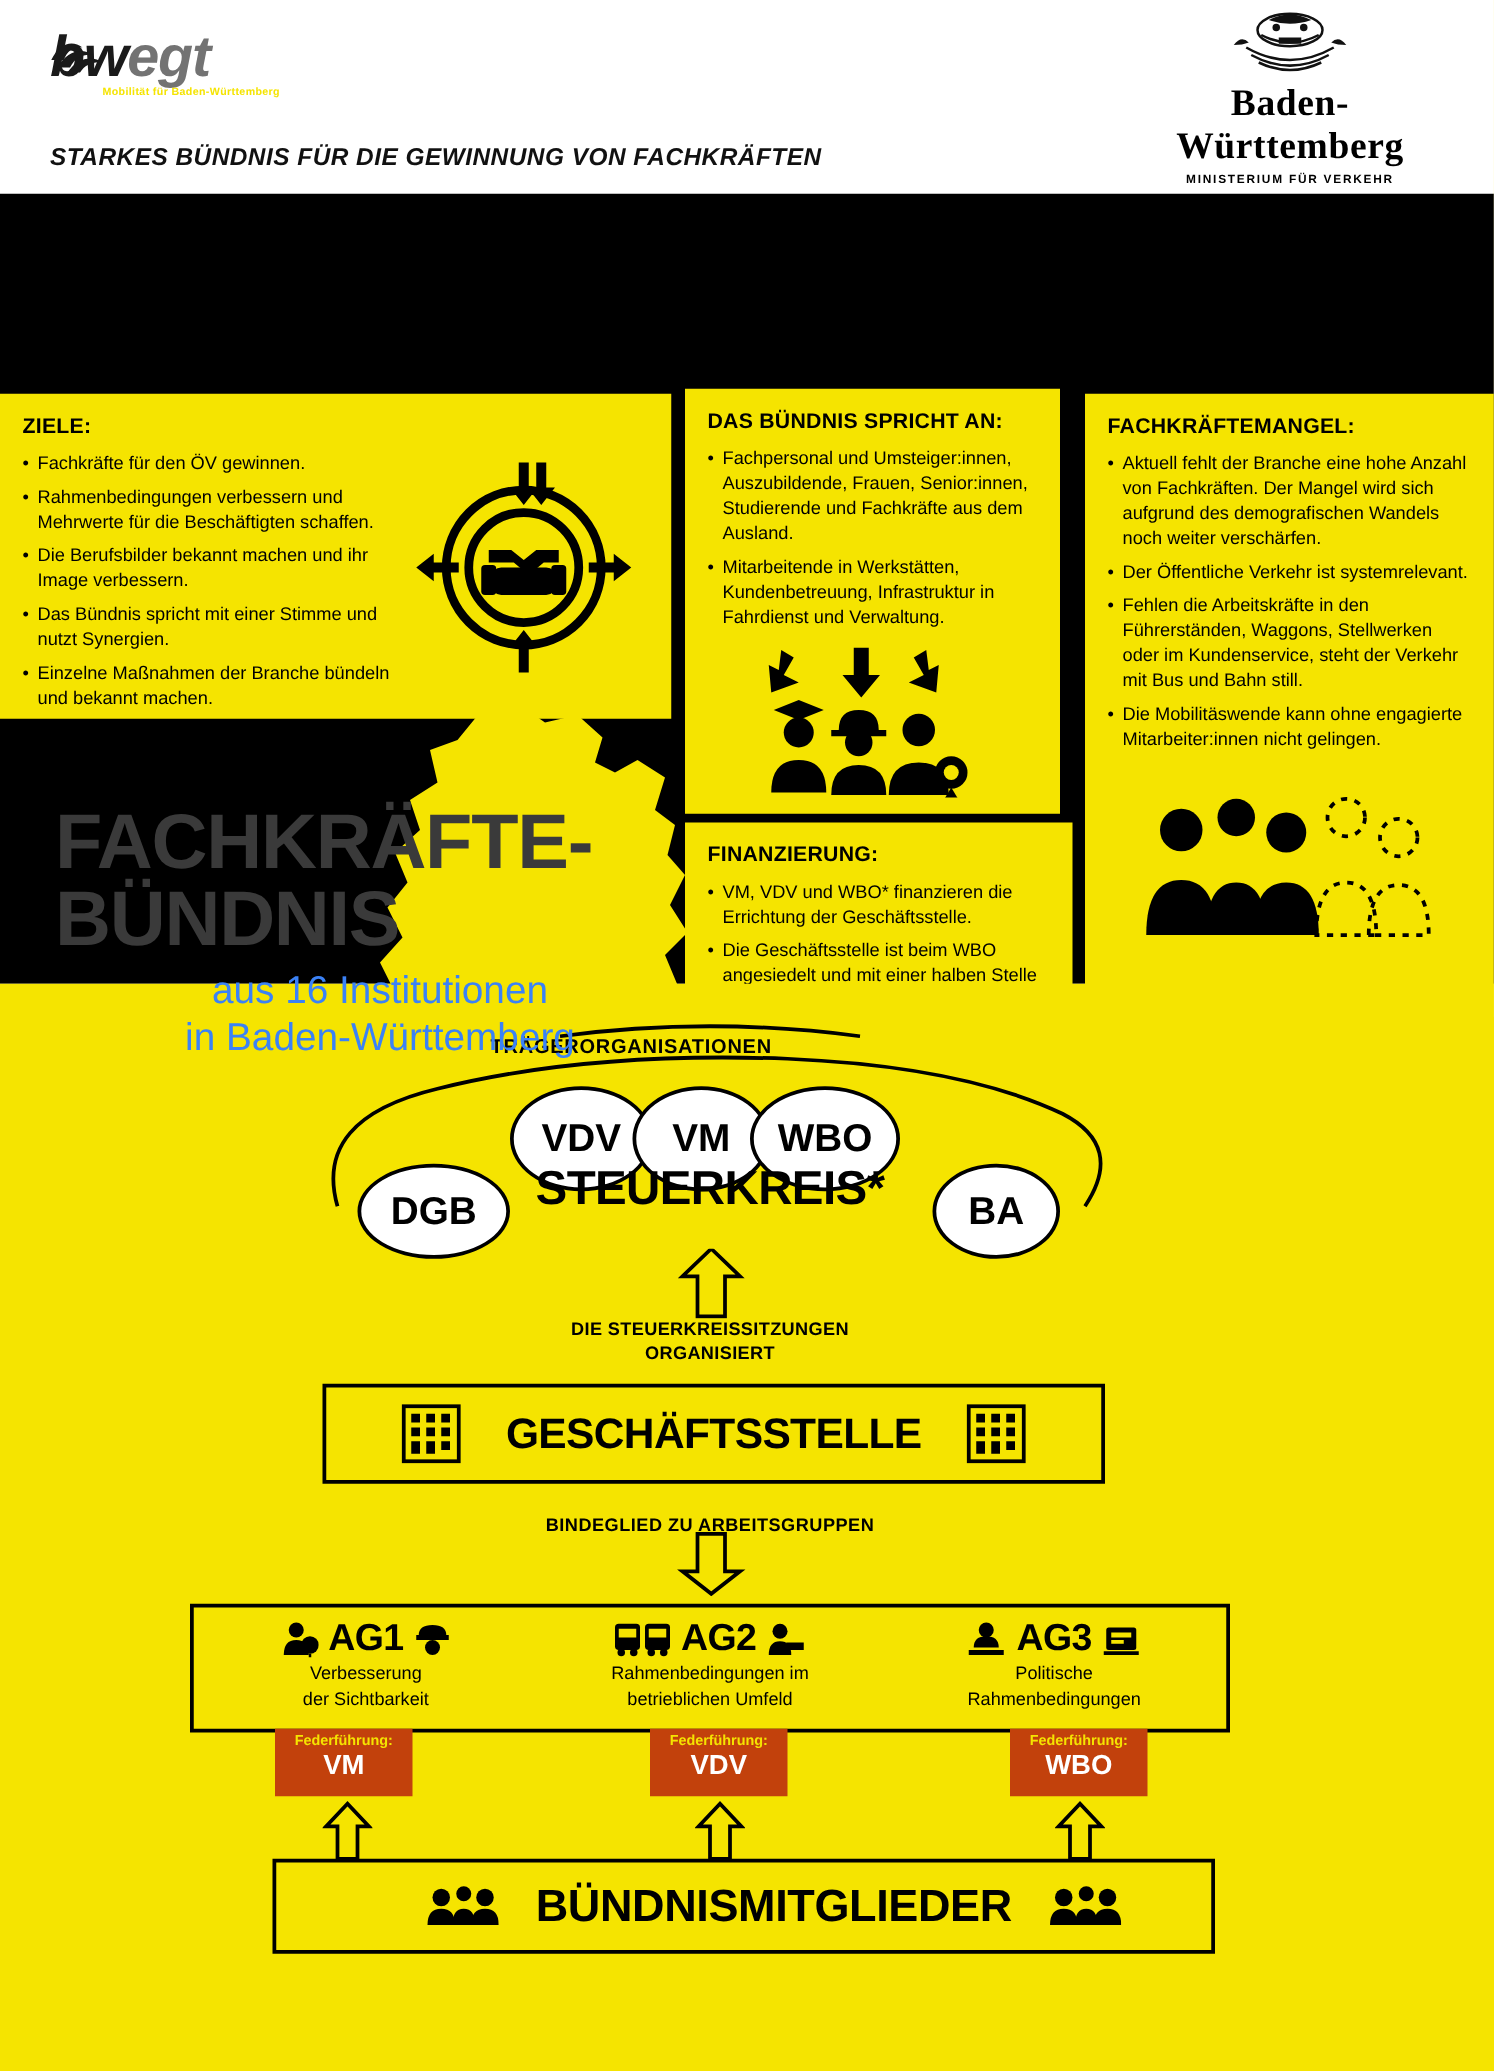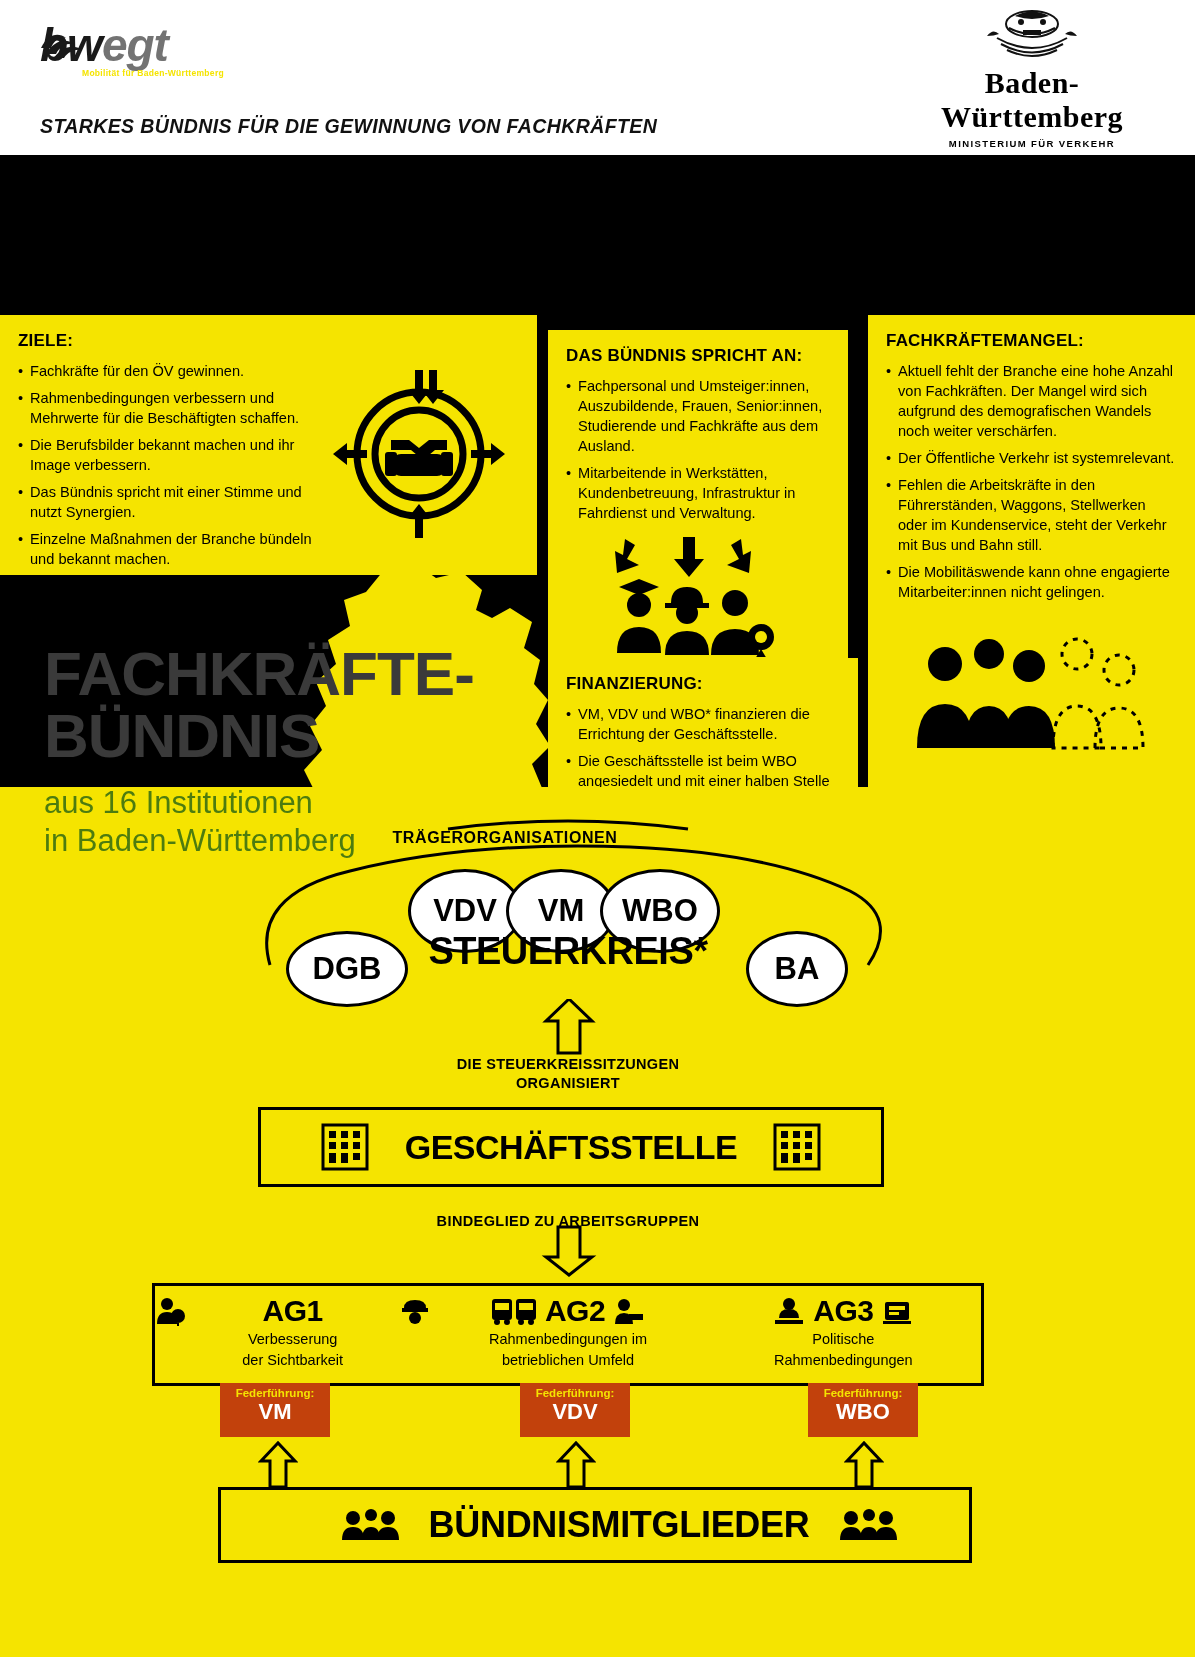--- a/index.html
+++ b/index.html
@@ -38,31 +38,31 @@
 
   
   .band{position:absolute;left:0;top:155px;width:1195px;height:632px;background:#000;}
 
   
   .map{position:absolute;left:296px;top:409px;width:260px;height:375px;}
 
   .bigtitle{position:absolute;left:44px;top:488px;width:520px;color:#3a3a3a;z-index:3;}
   .bigtitle .l1{font-size:62px;font-weight:bold;line-height:62px;letter-spacing:-1px;}
   .bigtitle .l2{font-size:62px;font-weight:bold;line-height:62px;letter-spacing:-1px;}
-  .bigtitle .sub{font-size:31px;line-height:38px;margin-top:17px;color:#4d7c0f;}
+  .bigtitle .sub{font-size:31px;line-height:38px;margin-top:6px;color:#3b82f6;text-align:center;}
 
   
   .card{position:absolute;background:#f5e400;color:#000;box-sizing:border-box;padding:16px 18px;}
   .card h3{font-size:17px;font-weight:bold;margin:0 0 10px 0;letter-spacing:.2px;}
   .card ul{margin:0;padding:0;list-style:none;}
   .card li{font-size:14.6px;line-height:20px;margin-bottom:7px;padding-left:12px;position:relative;}
   .card li:before{content:"•";position:absolute;left:0;top:0;}
 
   #card-ziele{left:0;top:160px;width:537px;height:260px;}
-  #card-anspricht{left:548px;top:175px;width:300px;height:340px;}
+  #card-anspricht{left:548px;top:156px;width:300px;height:340px;}
   #card-finanz{left:548px;top:503px;width:310px;height:282px;}
   #card-mangel{left:868px;top:160px;width:327px;height:625px;}
 
   .icon-area{display:flex;justify-content:center;align-items:center;}
 
   
   .lower{position:absolute;left:0;top:787px;width:1195px;height:870px;background:#f5e400;}
 
   .traeger-label{position:absolute;left:0;top:42px;width:1010px;text-align:center;font-size:16px;font-weight:bold;letter-spacing:.6px;}
 
@@ -343,21 +343,21 @@
     </div>
 
     <div class="binde">BINDEGLIED ZU ARBEITSGRUPPEN</div>
 
     <svg style="position:absolute;left:534px;top:438px;" width="70" height="52">
       <path d="M24 2 v30 h-12 l23 18 l23 -18 h-12 v-30 z" fill="none" stroke="#000" stroke-width="3"></path>
     </svg>
 
     <div class="ag-box">
       <div class="ag-cell">
-        <div style="display:flex;align-items:center;justify-content:space-between;gap:8px;">
+        <div style="display:flex;align-items:center;justify-content:center;gap:8px;">
           <svg width="30" height="30" viewBox="0 0 30 30">
             <circle cx="12" cy="8" r="6" fill="#000"></circle>
             <path d="M2 28 q0 -12 10 -12 q10 0 10 12 z" fill="#000"></path>
             <circle cx="23" cy="20" r="7" fill="#000"></circle>
             <path d="M23 27 v3" stroke="#000" stroke-width="2"></path>
           </svg>
           <span class="ag-head">AG1</span>
           <svg width="30" height="30" viewBox="0 0 30 30">
             <path d="M4 12 q0 -8 11 -8 q11 0 11 8 h-22 z" fill="#000"></path>
             <rect x="2" y="12" width="26" height="4" fill="#000"></rect>

